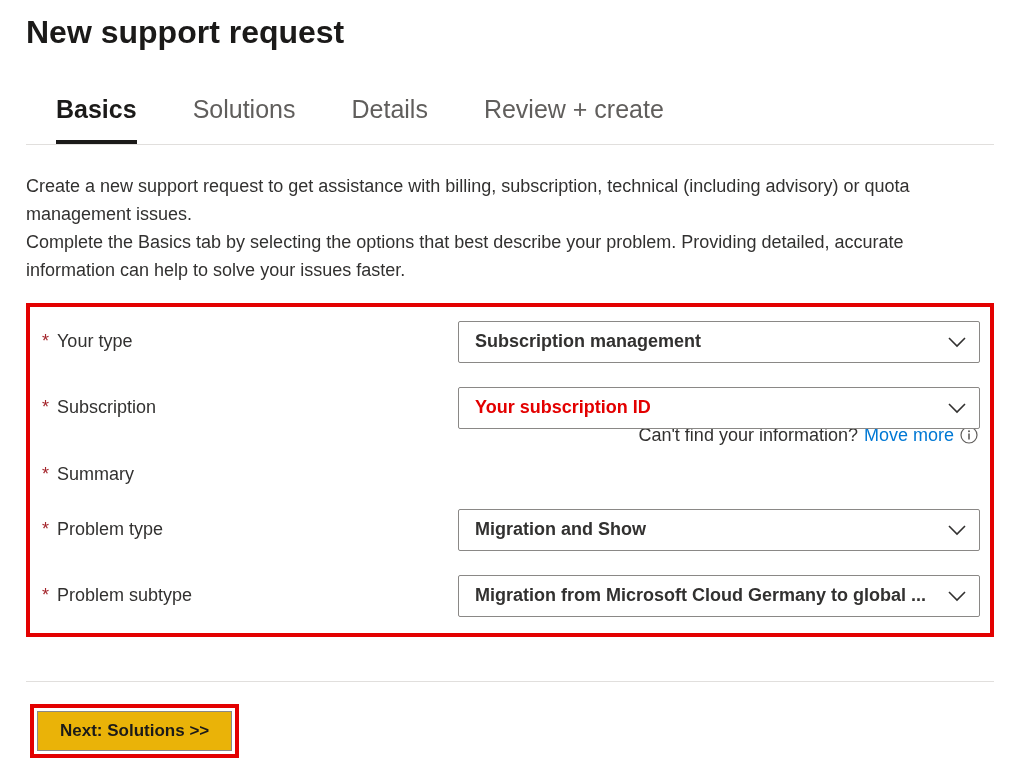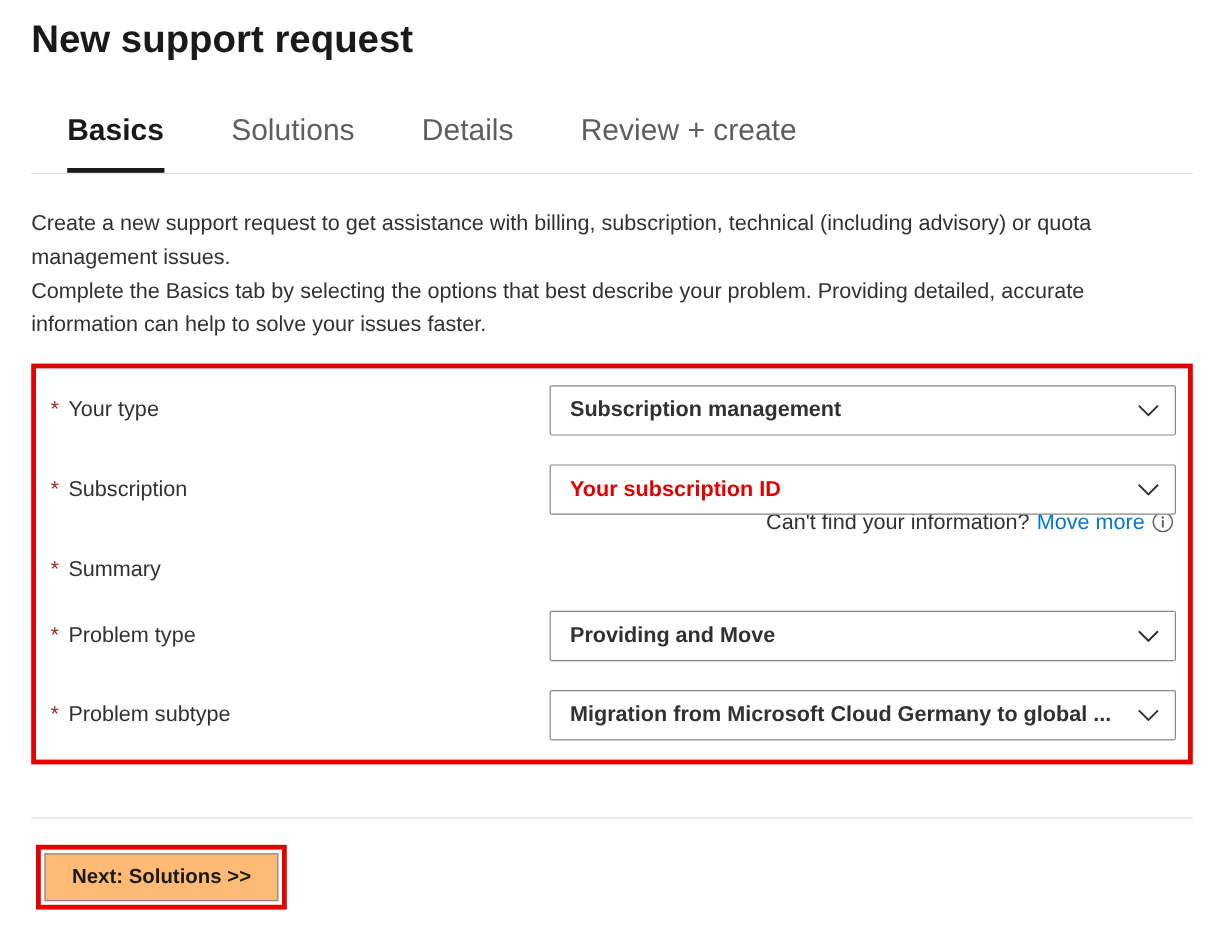--- a/index.html
+++ b/index.html
@@ -137,21 +137,21 @@
     .footer {
       padding-left: 4px;
     }
     .next-btn-wrap {
       display: inline-block;
       border: 4px solid #e30000;
       padding: 3px;
     }
     .next-btn {
       border: 1px solid #8a8886;
-      background: #fdba74;
+      background: #eab308;
       padding: 9px 22px;
       font-size: 17px;
       font-weight: 600;
       color: #1b1a19;
       cursor: pointer;
     }
   </style>
 </head>
 <body>
 
@@ -224,21 +224,21 @@
     </div>
   </div>
 
   <div class="form-row">
     <div class="form-label">
       <span class="req">*</span>
       <span>Problem type</span>
     </div>
     <div class="form-control">
       <div class="dropdown">
-        <span class="sel">Providing and Move</span>
+        <span class="sel">Migration and Show</span>
       </div>
       <span class="chevron">
         <svg width="18" height="12" viewBox="0 0 18 12">
             <path d="M1 2 L9 10 L17 2" stroke="#323130" stroke-width="1.6" fill="none"></path>
           </svg>
       </span>
     </div>
   </div>
 
   <div class="form-row">

